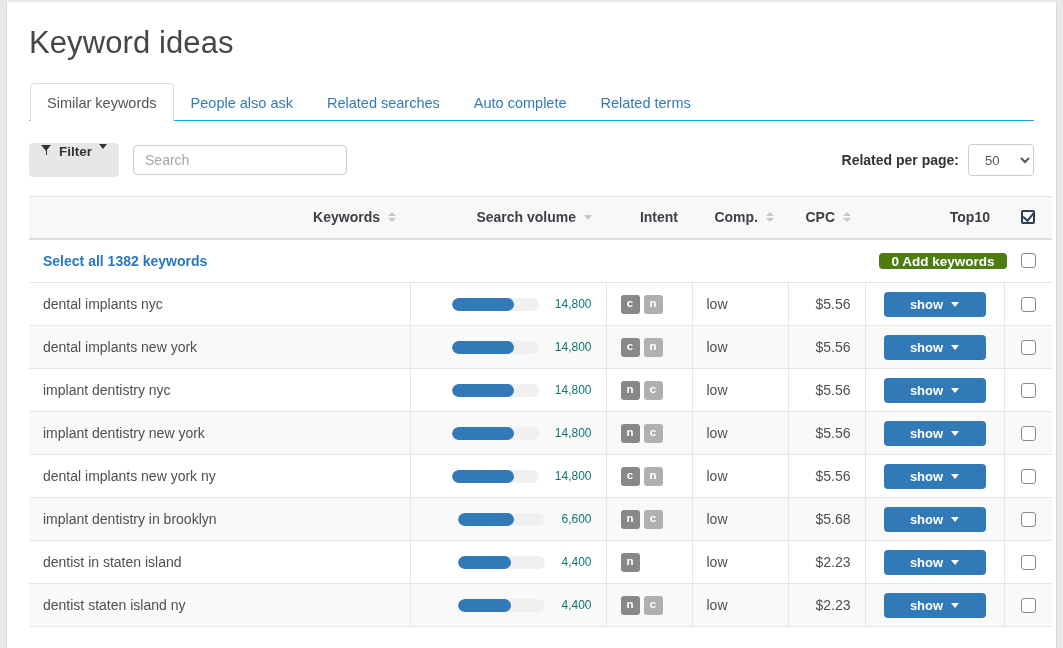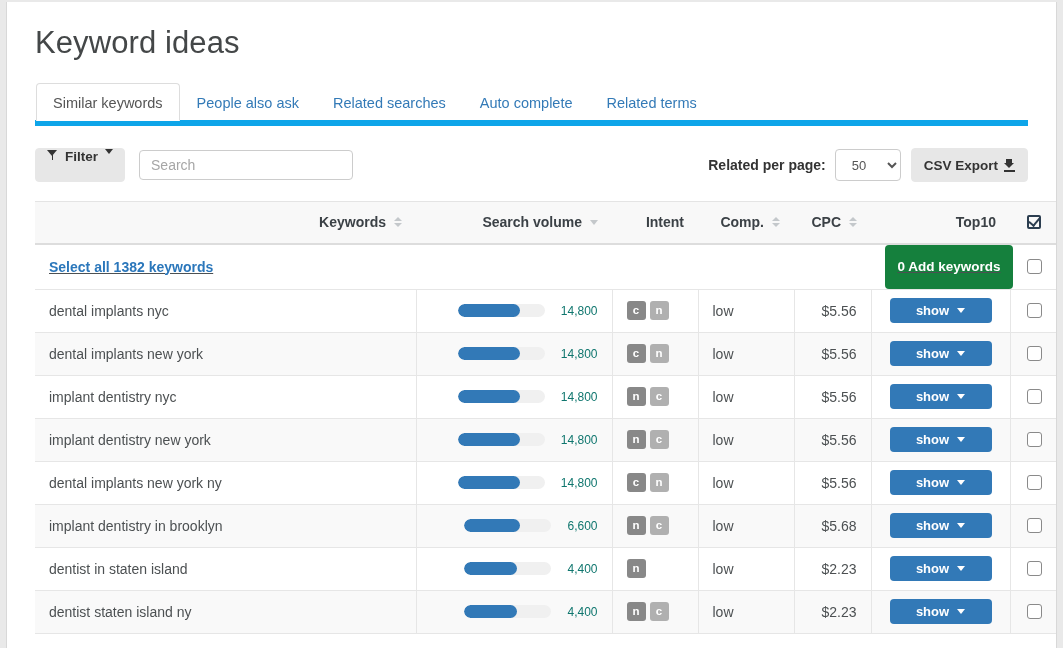--- a/index.html
+++ b/index.html
@@ -20,38 +20,38 @@
     top: 2px;
     width: 1051px;
     height: 650px;
     background: #ffffff;
     border: 1px solid #d8d8d8;
     border-top: none;
     box-sizing: border-box;
     overflow: hidden;
   }
   .inner {
-    padding: 0 28px;
+    padding: 0 22px;
   }
 
   
   .page-title {
     font-size: 31px;
     font-weight: normal;
     color: #444748;
     margin: 0;
     padding: 22px 0 0 0;
     line-height: 38px;
     letter-spacing: 0.1px;
   }
 
   
   .tabs {
     margin-top: 21px;
-    border-bottom: 6px solid #0ea5e9;
+    border-bottom: 1px solid #0ea5e9;
     height: 37px;
     display: flex;
     align-items: stretch;
     padding-left: 1px;
   }
   .tab {
     font-size: 14.5px;
     color: #337ab7;
     padding: 10px 16px 9px 16px;
     line-height: 18px;
@@ -275,38 +275,37 @@
     height: 43px;
     padding: 0 14px;
     box-sizing: border-box;
     vertical-align: middle;
   }
   table.kw td.first { border-left: none; }
   tr.selectall td {
     height: 44px;
     border-bottom: 1px solid #e6e6e6;
     border-left: none;
-    text-decoration: underline;
   }
   .selectall-link {
     color: #2b77bb;
     font-weight: bold;
     font-size: 14px;
     cursor: pointer;
   }
   .add-kw-btn {
     display: block;
     margin: 0 auto;
-    background: #15803d;
+    background: #4d7c0f;
     color: #ffffff;
     border: none;
     border-radius: 4px;
     font-size: 13.5px;
     font-weight: bold;
-    height: 44px;
+    height: 16px;
     width: 128px;
     cursor: pointer;
     font-family: "Liberation Sans", sans-serif;
   }
 
   tr.data:nth-child(odd) td { background: #f9f9f9; }
 
   .vol-cell { display: flex; align-items: center; justify-content: flex-end; }
   .bar-track {
     width: 87px;
@@ -404,26 +403,20 @@
       <div class="filter-btn">
         <span class="funnel"></span>
         <span>Filter</span>
         <span class="caret"></span>
       </div>
       <input class="search-box" type="text" placeholder="Search" value="" style="">
 
       <div class="toolbar-right">
         <span class="kpp-label">Related per page:</span>
         <select class="kpp-select" id="kpp-select"><option>50</option></select>
-        <div class="csv-btn">
-          <span>CSV Export</span>
-          <span class="dl-icon">
-              <span class="dl-bar"></span>
-            </span>
-        </div>
       </div>
     </div>
 
     <div class="tbl-wrap">
       <table class="kw">
         <colgroup>
           <col class="c-kw">
             <col class="c-vol">
             <col class="c-int">
           <col class="c-comp">

